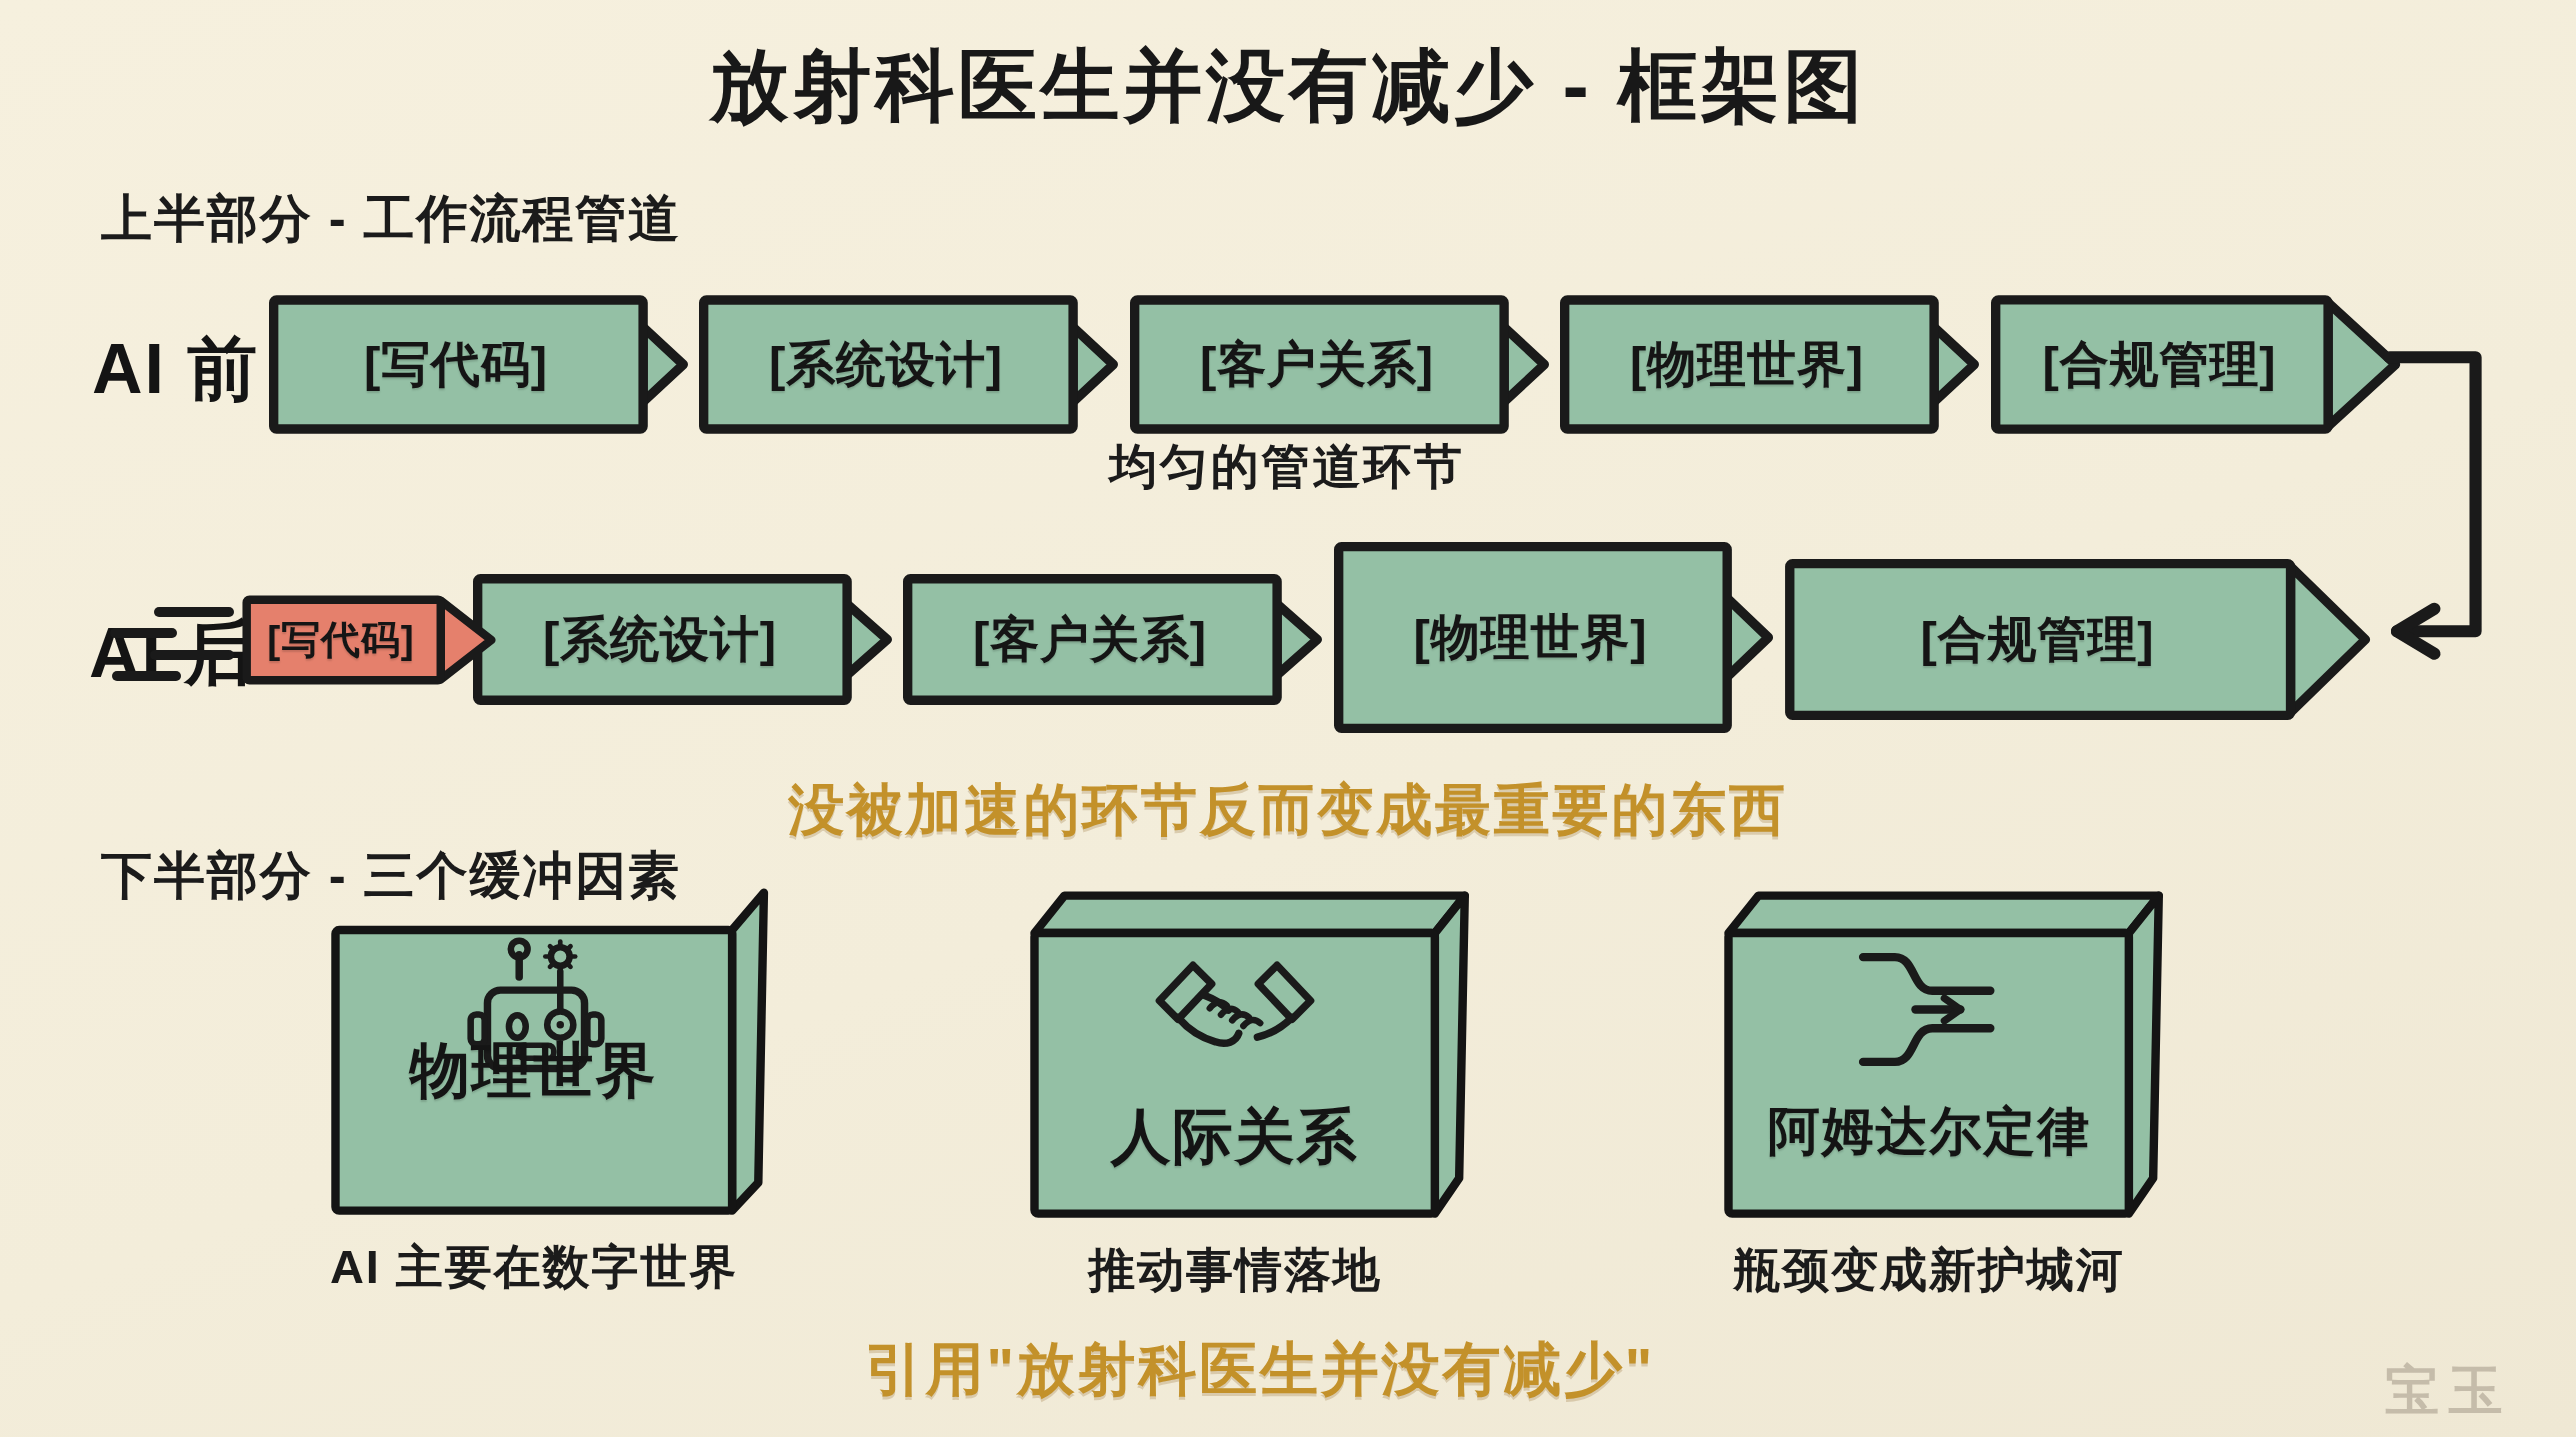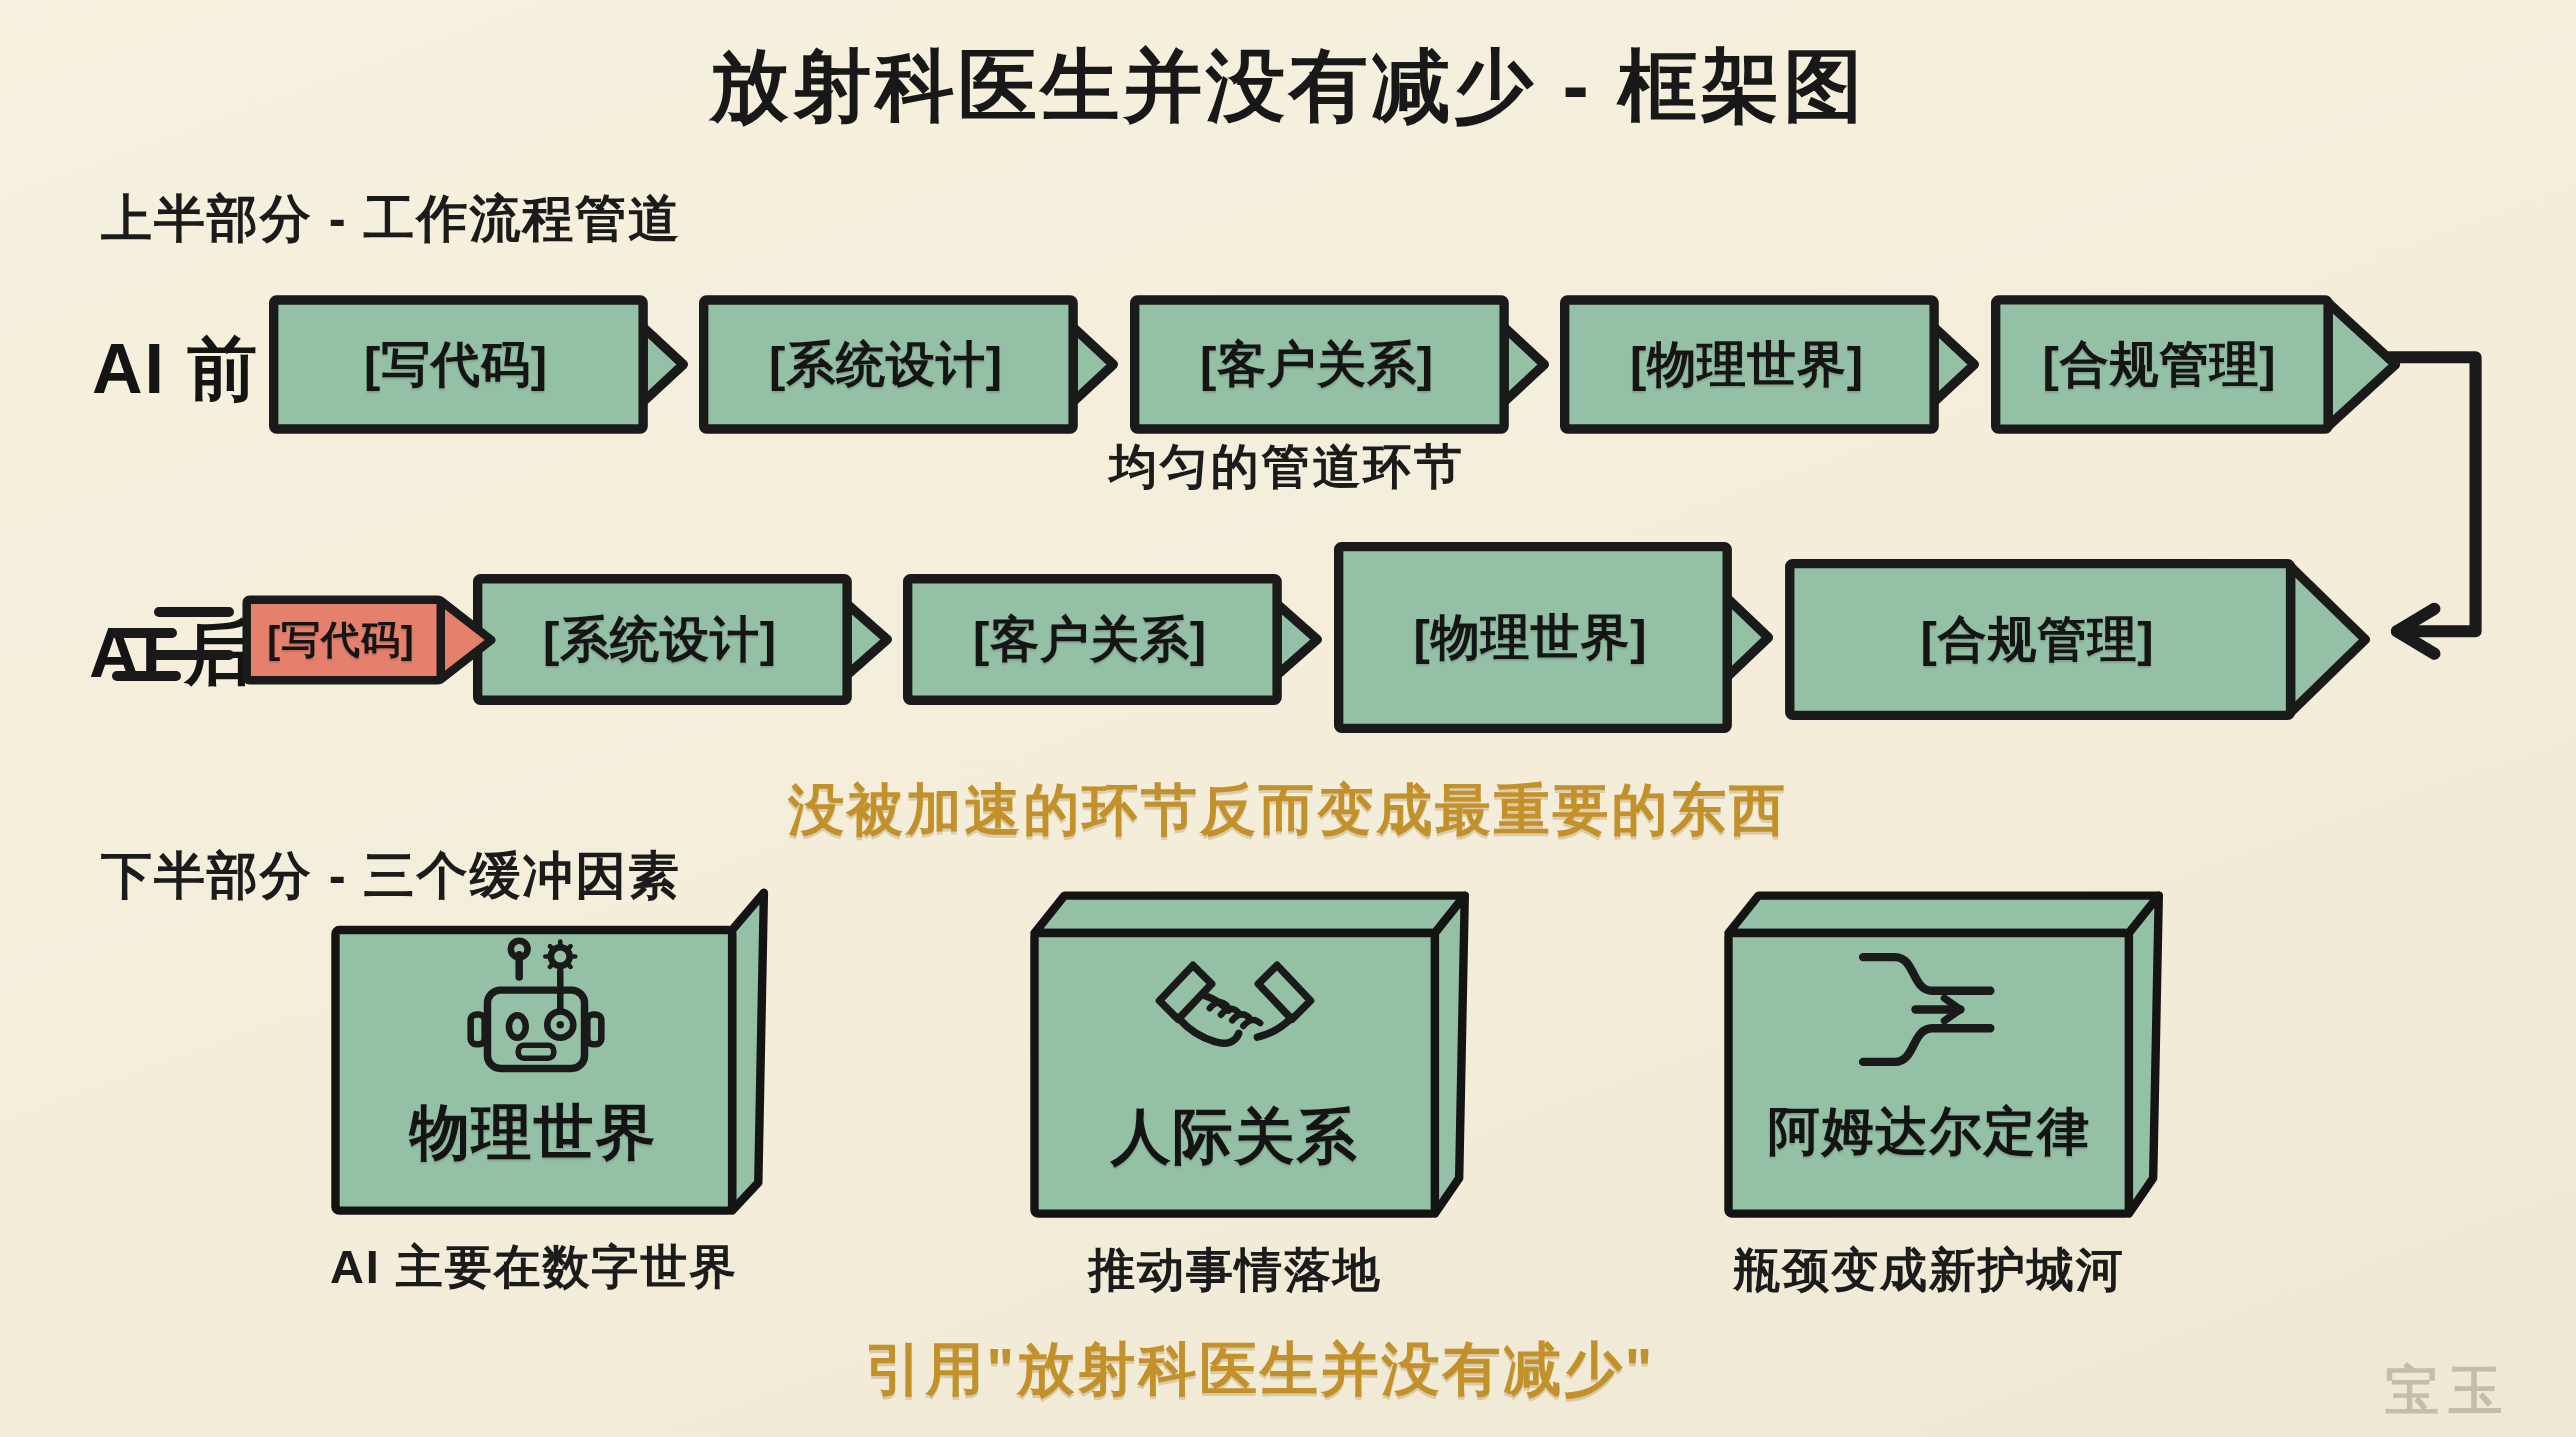--- a/index.html
+++ b/index.html
@@ -198,21 +198,21 @@
       <line x1="106" y1="38" x2="106" y2="80" stroke-width="7"></line>
       <rect x="28" y="58" width="104" height="84" rx="14"></rect>
       <rect x="10" y="84" width="15" height="32" rx="6" stroke-width="7"></rect>
       <rect x="135" y="84" width="15" height="32" rx="6" stroke-width="7"></rect>
       <ellipse cx="60" cy="97" rx="9" ry="12" stroke-width="7"></ellipse>
       <circle cx="106" cy="95" r="14" stroke-width="7"></circle>
       <circle cx="106" cy="95" r="4" fill="#1a1a1a" stroke="none"></circle>
       <rect x="61" y="117" width="38" height="14" rx="6" stroke-width="6"></rect>
     </g>
   </svg>
-  <div class="abs card-title center" style="left:335px;top:1093px;width:397px;">物理世界</div>
+  <div class="abs card-title center" style="left:335px;top:1031px;width:397px;">物理世界</div>
   <div class="abs card-caption center" style="left:253px;top:1236px;width:562px;">AI 主要在数字世界</div>
 
   <div class="abs card" style="left:1027px;top:888px;width:449px;height:337px;">
     <svg width="449" height="337" viewBox="0 0 480 360">
       <polygon class="card-face" points="8,48 40,8 468,8 436,48"></polygon>
       <polygon class="card-face" points="436,48 468,8 462,310 436,348"></polygon>
       <rect class="card-face" x="8" y="48" width="428" height="300" rx="4"></rect>
     </svg>
   </div>
   <svg class="abs" style="left:1146px;top:941px;" width="178" height="140" viewBox="0 0 190 150">

